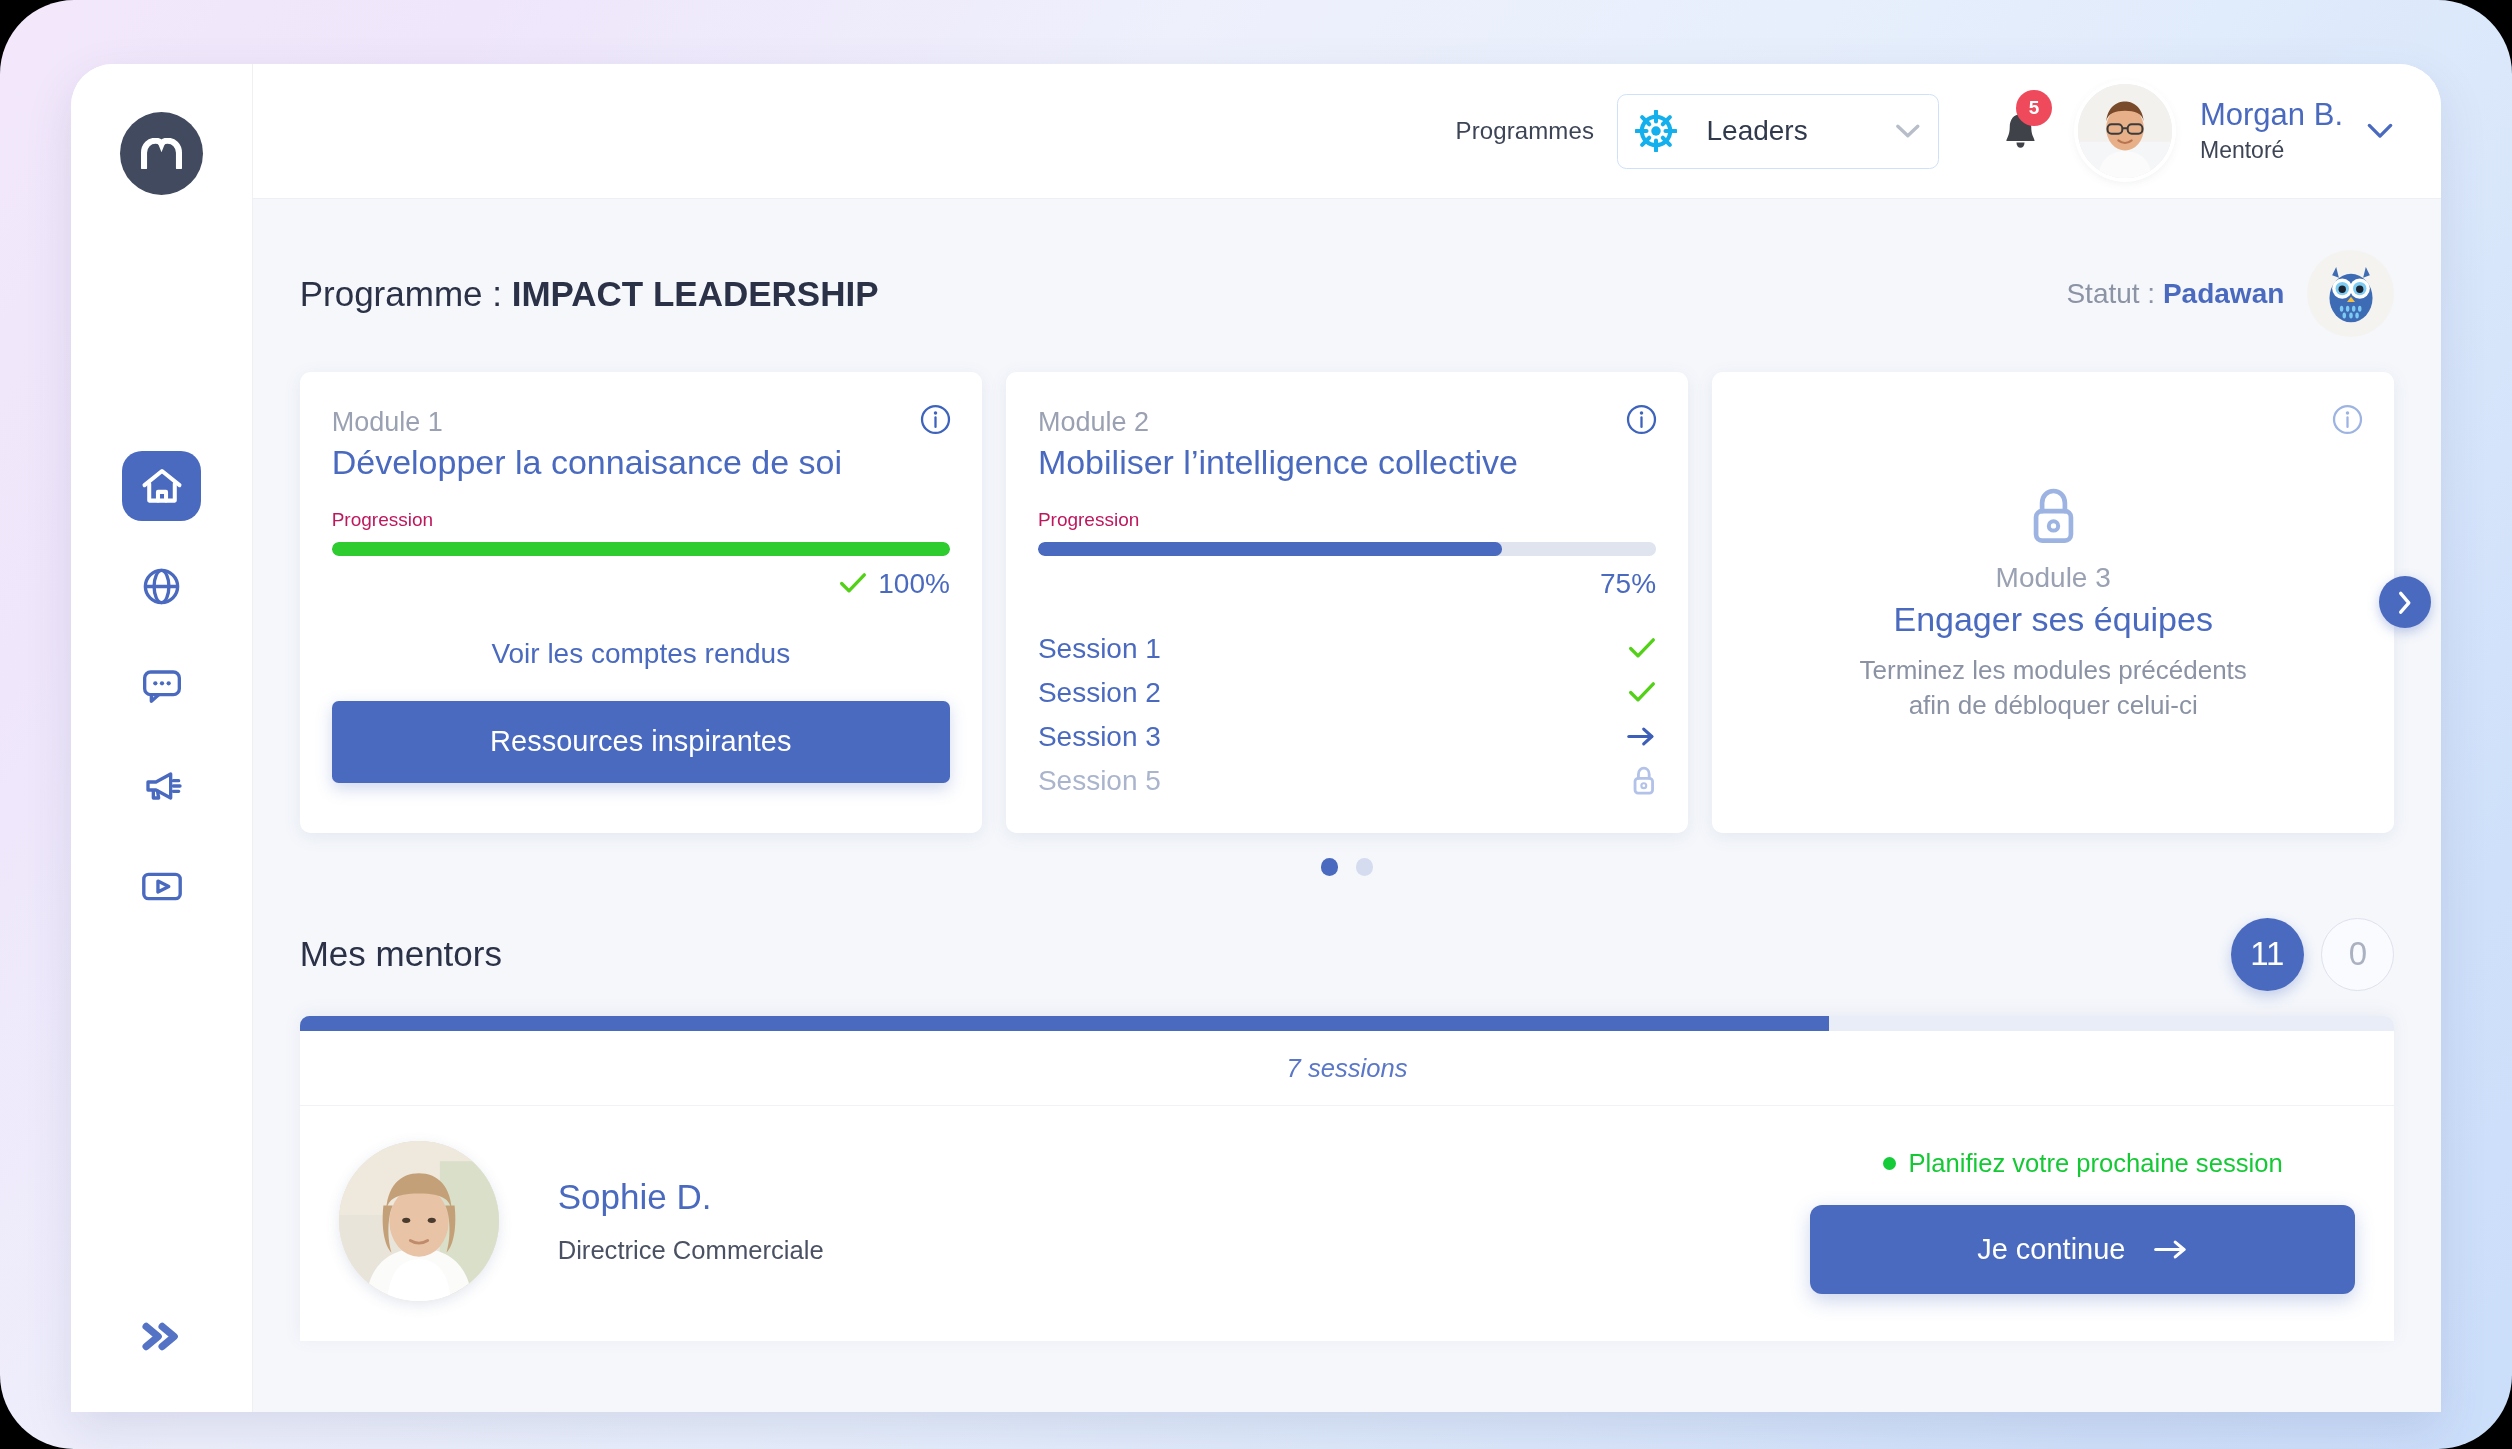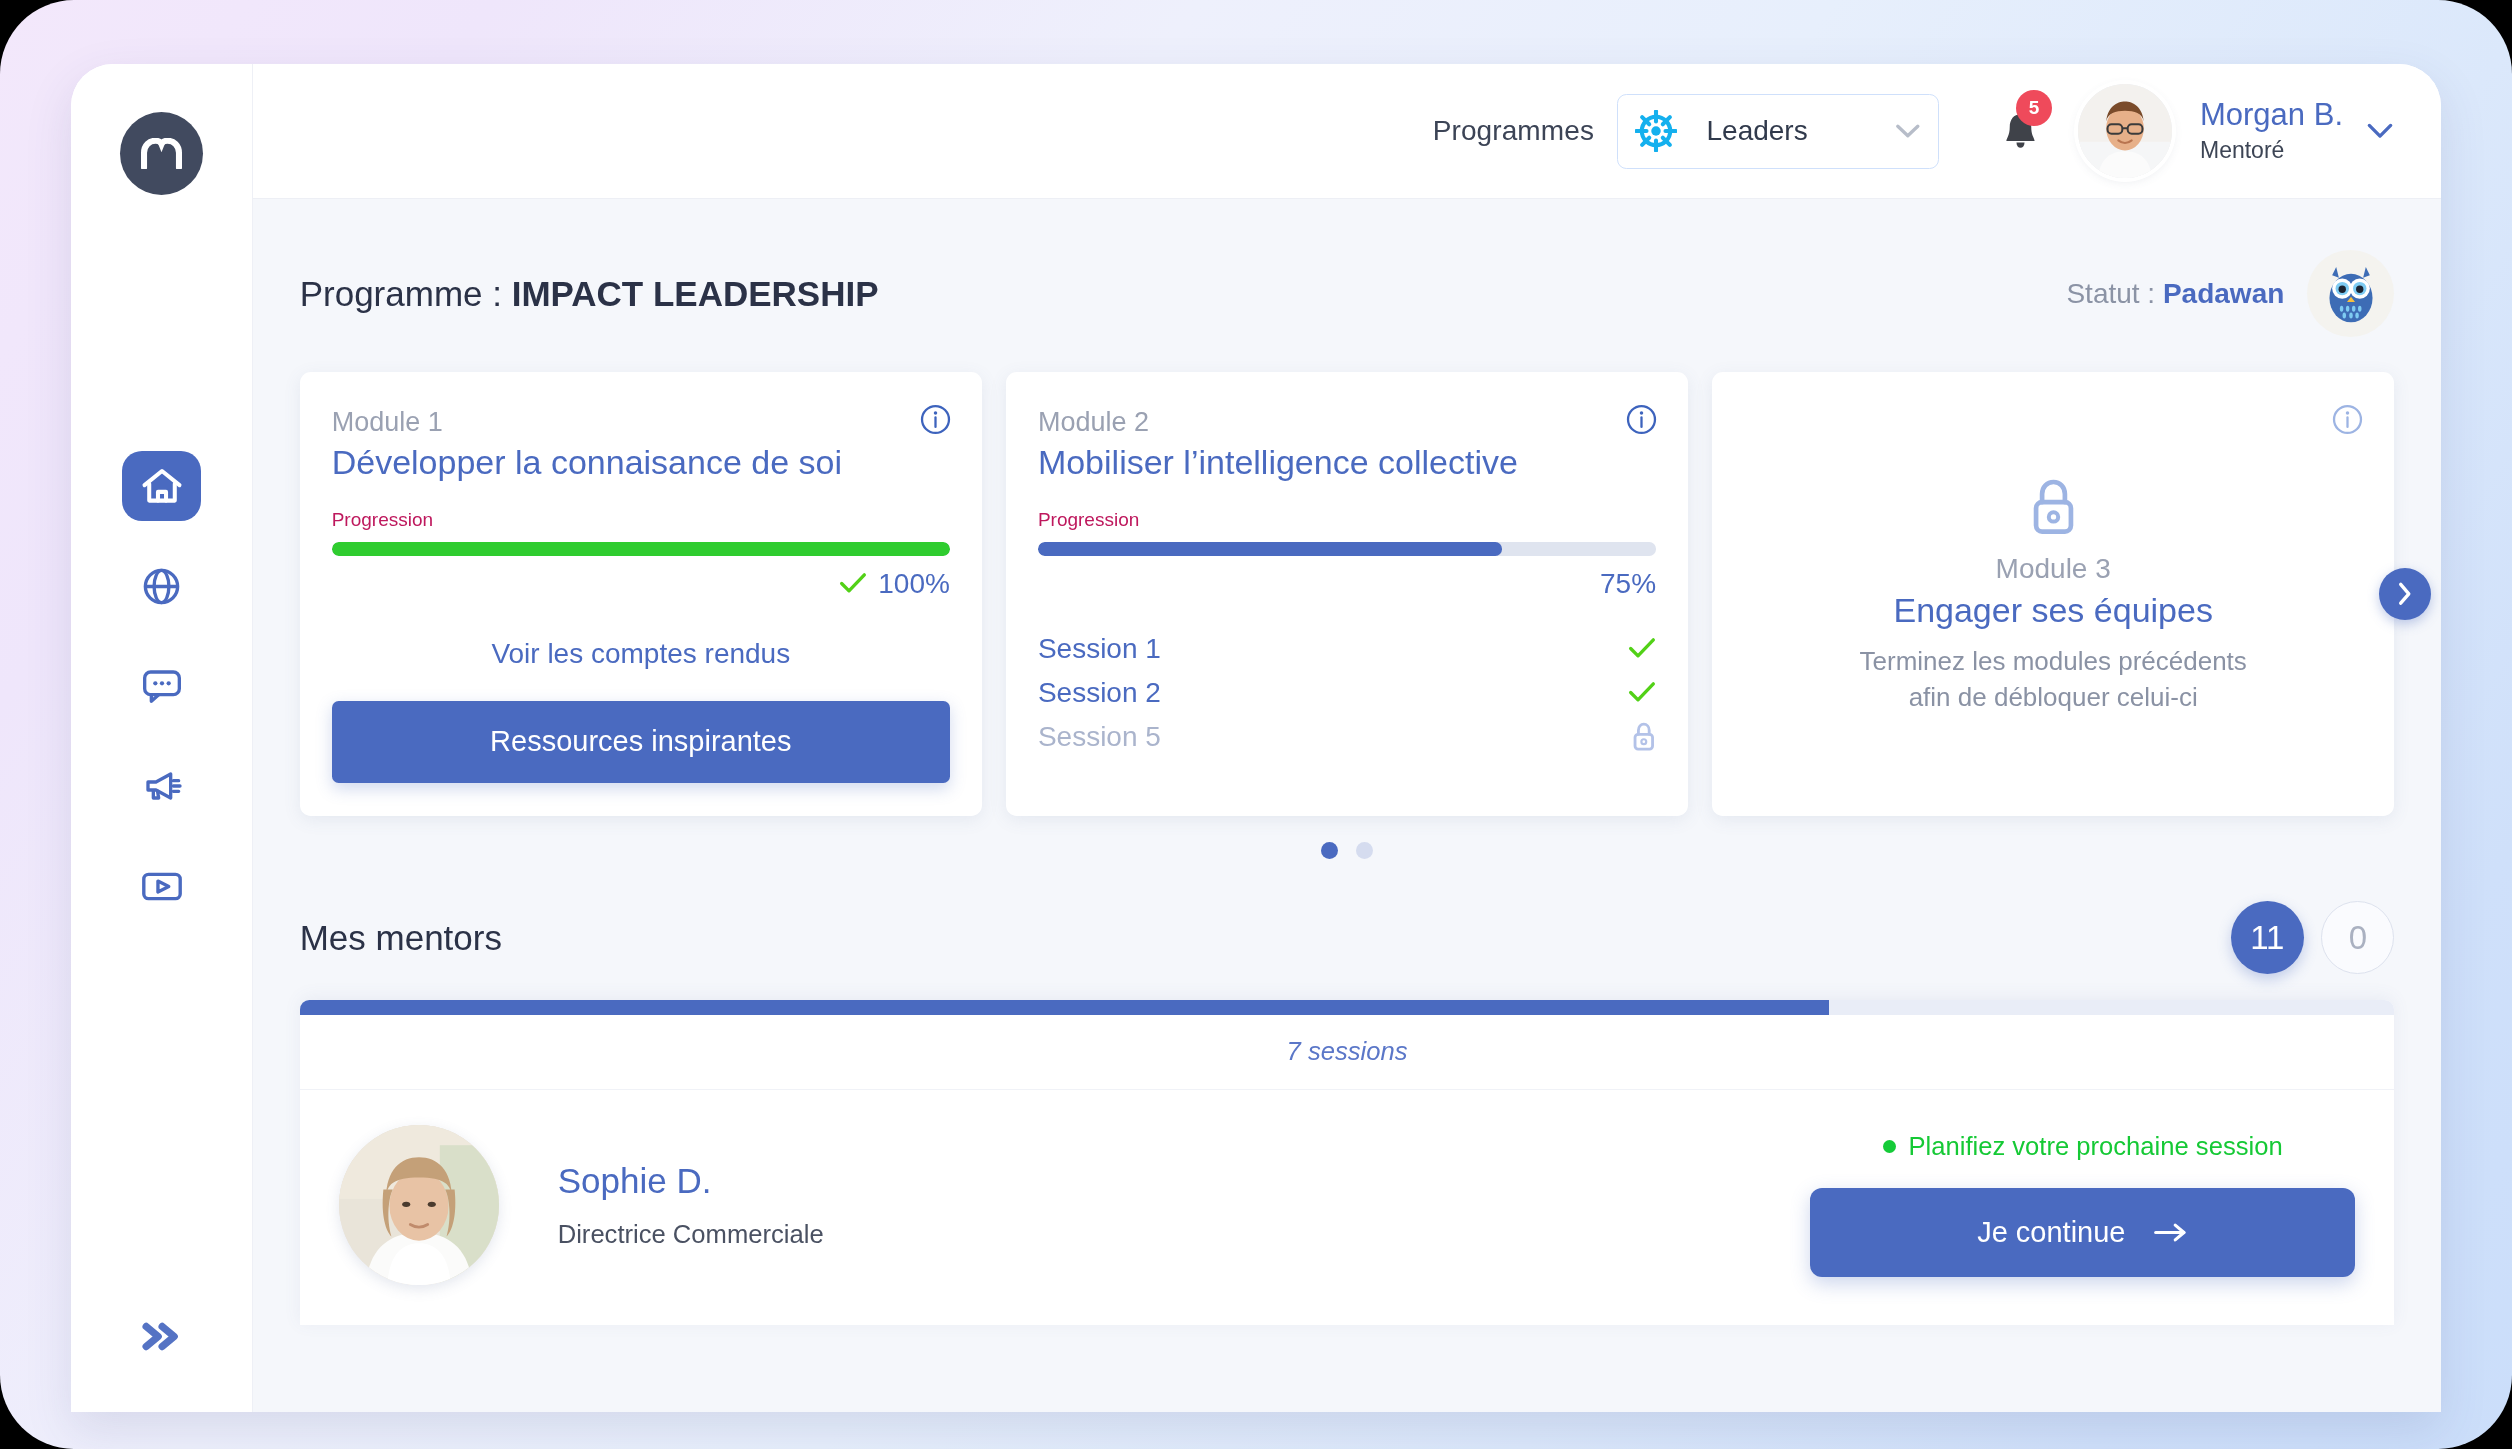--- a/index.html
+++ b/index.html
@@ -58,21 +58,21 @@
   
   #main { flex: 1; display: flex; flex-direction: column; min-width: 0; }
   
   #header {
     height: 135px; flex: 0 0 135px;
     background: #fff;
     border-bottom: 1.3px solid #edeff5;
     display: flex; align-items: center; justify-content: flex-end;
     padding-right: 47px; gap: 0;
   }
-  .prog-label { font-size: 28px; color: #3c4456; margin-right: 23px; letter-spacing: 0.1px; margin-left: 45px; }
+  .prog-label { font-size: 24px; color: #3c4456; margin-right: 23px; letter-spacing: 0.1px; margin-left: 45px; }
   .prog-select {
     width: 322px; height: 75px;
     border: 1.3px solid #cfe0fb; border-radius: 9.4px;
     background: #fff;
     display: flex; align-items: center; padding: 0 17.5px; gap: 29px;
     cursor: pointer;
   }
   .prog-select .label { font-size: 28px; color: #313a4c; flex: 1; }
   .bell-wrap { position: relative; margin-left: 62px; margin-right: 38px; cursor: pointer; }
   .badge {
@@ -453,20 +453,29 @@
                   </span>
                 </div>
                 <div class="sess-row">
                   <span class="sess-name">Session 2</span>
                   <span>
                     <svg width="28" height="23" viewBox="0 0 42 34">
                       <path d="M4 17 L15 28 L38 4" fill="none" stroke="#52d117" stroke-width="5" stroke-linecap="round" stroke-linejoin="round"></path>
                     </svg>
                   </span>
                 </div>
+                <div class="sess-row">
+                  <span class="sess-name">Session 3</span>
+                  <span>
+                    <svg width="30" height="23" viewBox="0 0 44 34">
+                      <line x1="4" y1="17" x2="38" y2="17" stroke="#3d5fb8" stroke-width="4.6" stroke-linecap="round"></line>
+                      <path d="M26 6 L38 17 L26 28" fill="none" stroke="#3d5fb8" stroke-width="4.6" stroke-linecap="round" stroke-linejoin="round"></path>
+                    </svg>
+                  </span>
+                </div>
                 <div class="sess-row locked">
                   <span class="sess-name">Session 5</span>
                   <span>
                     <svg width="25.6" height="30" viewBox="0 0 38 44">
                       <path d="M11 18 V12 C11 6.5 14.5 3 19 3 C23.5 3 27 6.5 27 12 V18" fill="none" stroke="#b3c2e8" stroke-width="4.2" stroke-linecap="round"></path>
                       <rect x="6" y="18" width="26" height="22" rx="4.5" fill="none" stroke="#b3c2e8" stroke-width="4.2"></rect>
                       <circle cx="19" cy="29" r="3.6" fill="none" stroke="#b3c2e8" stroke-width="3.2"></circle>
                     </svg>
                   </span>
                 </div>

